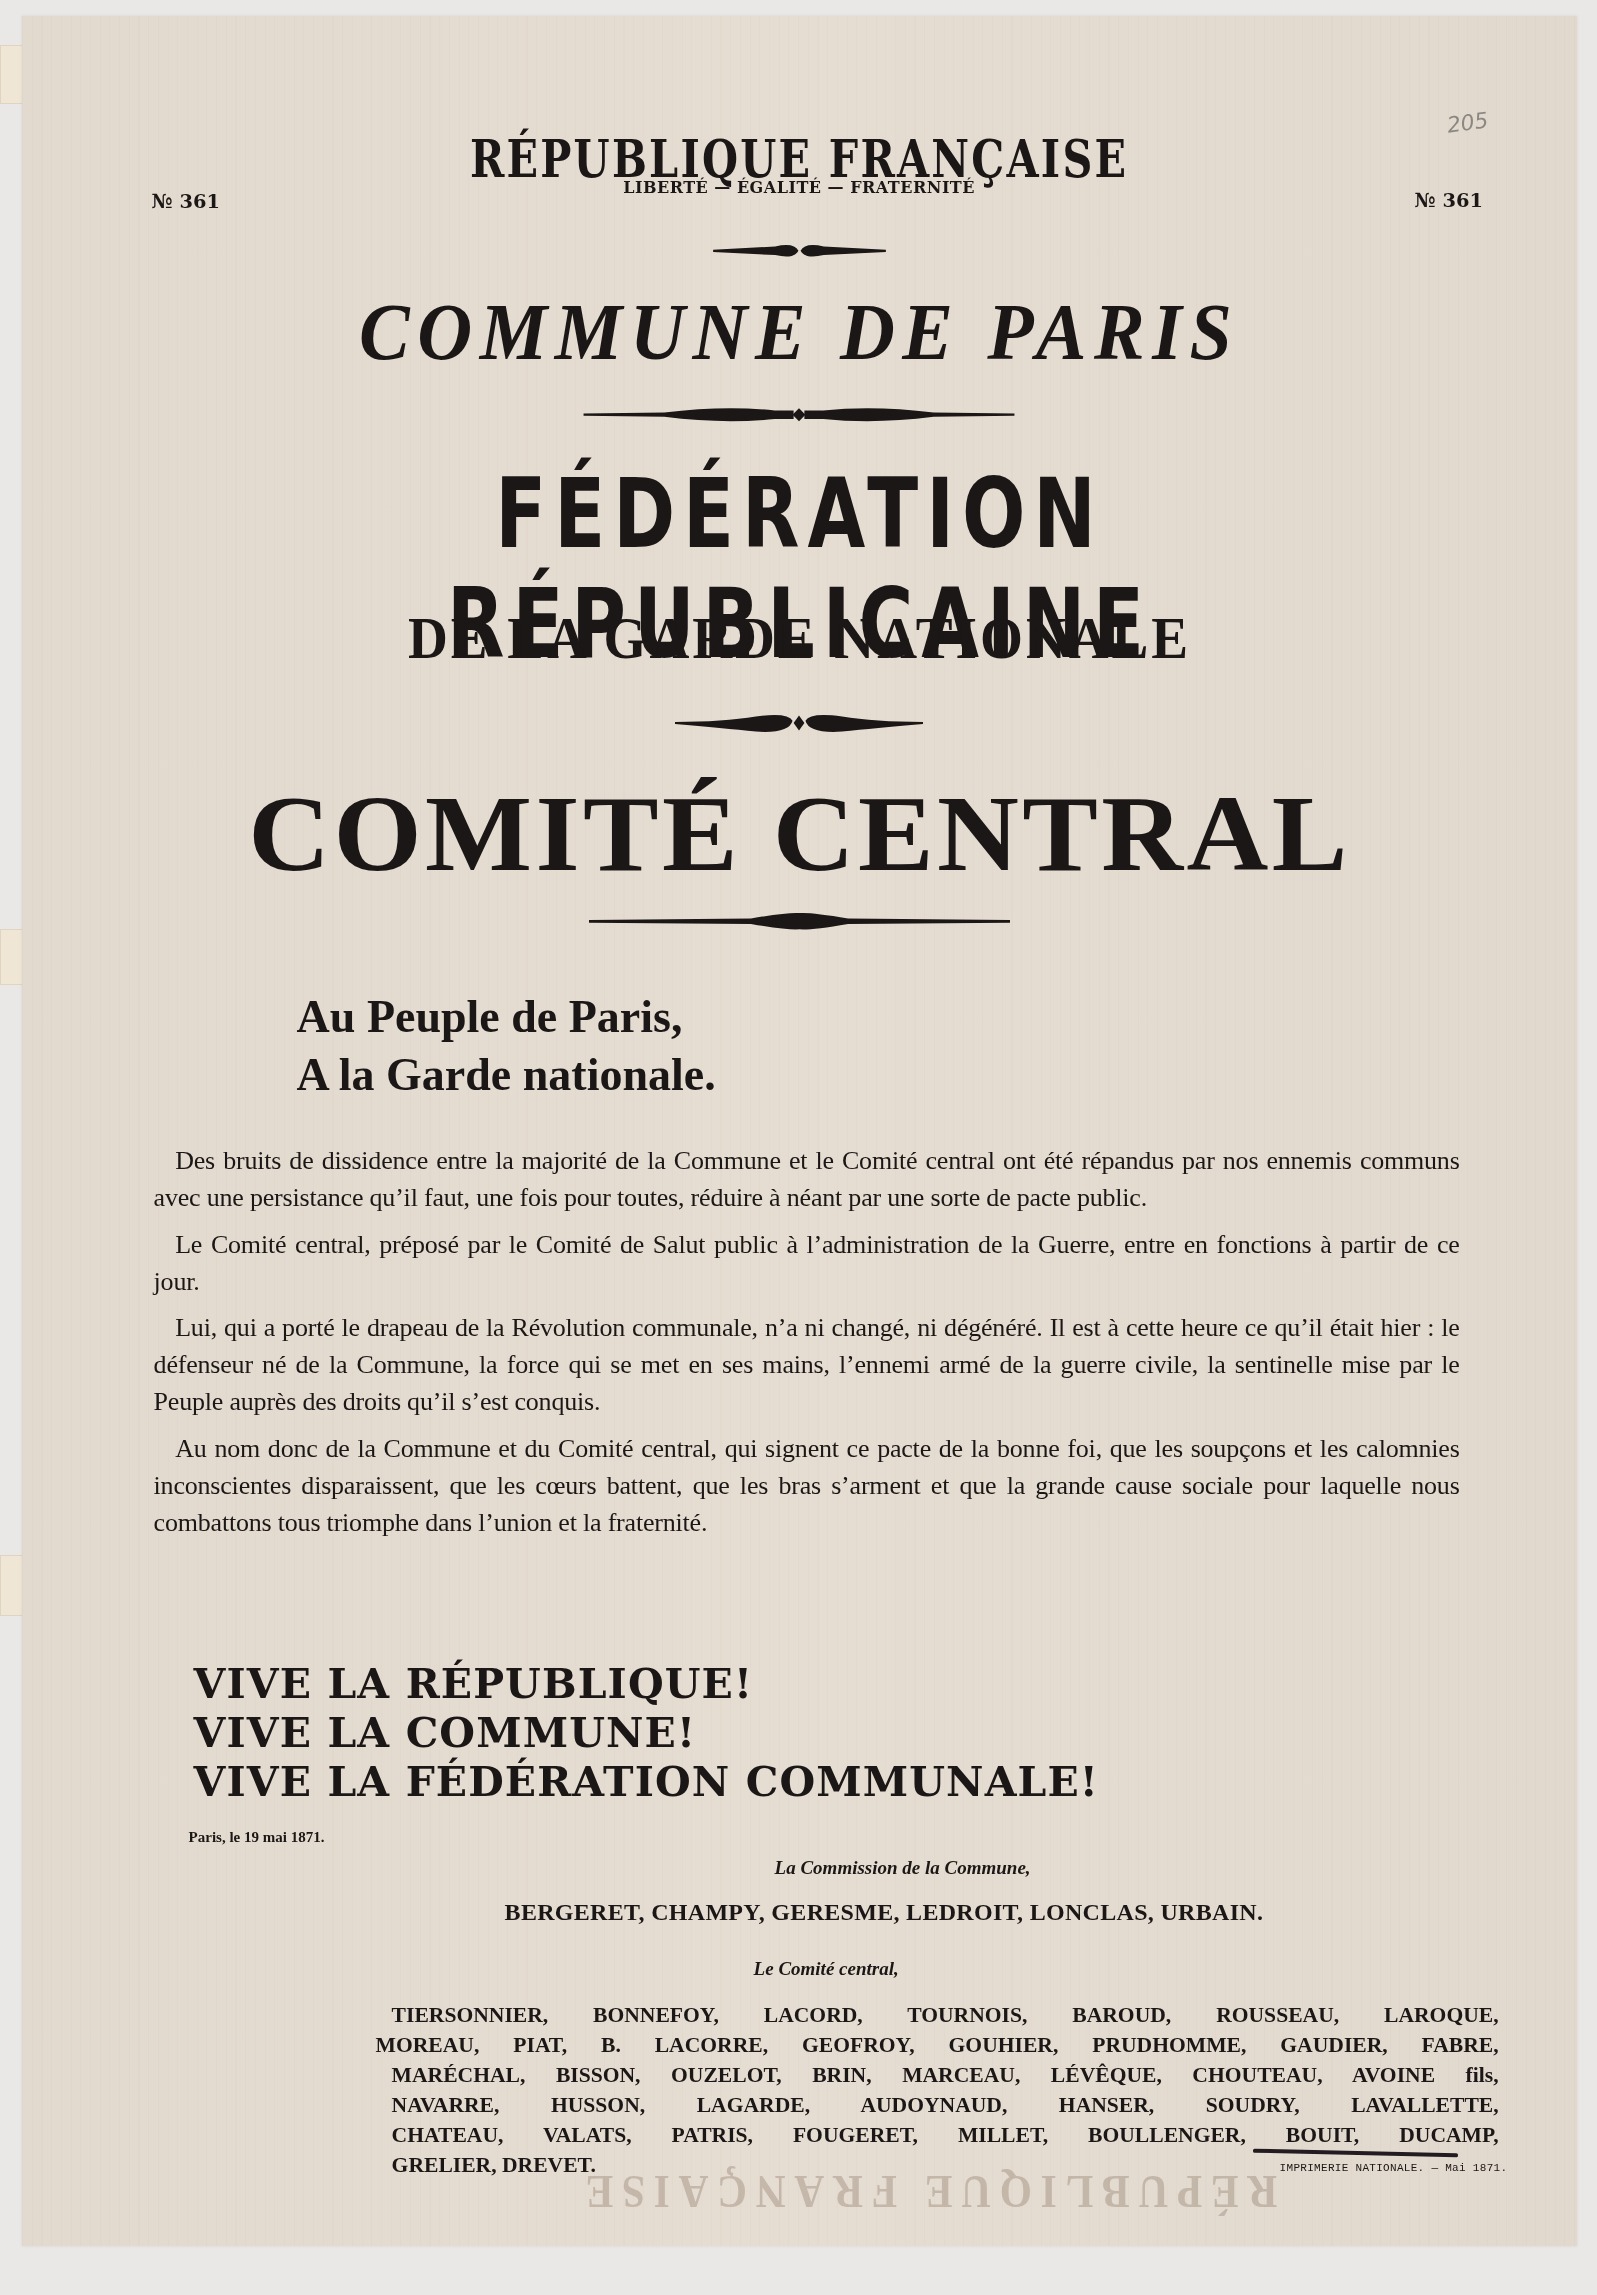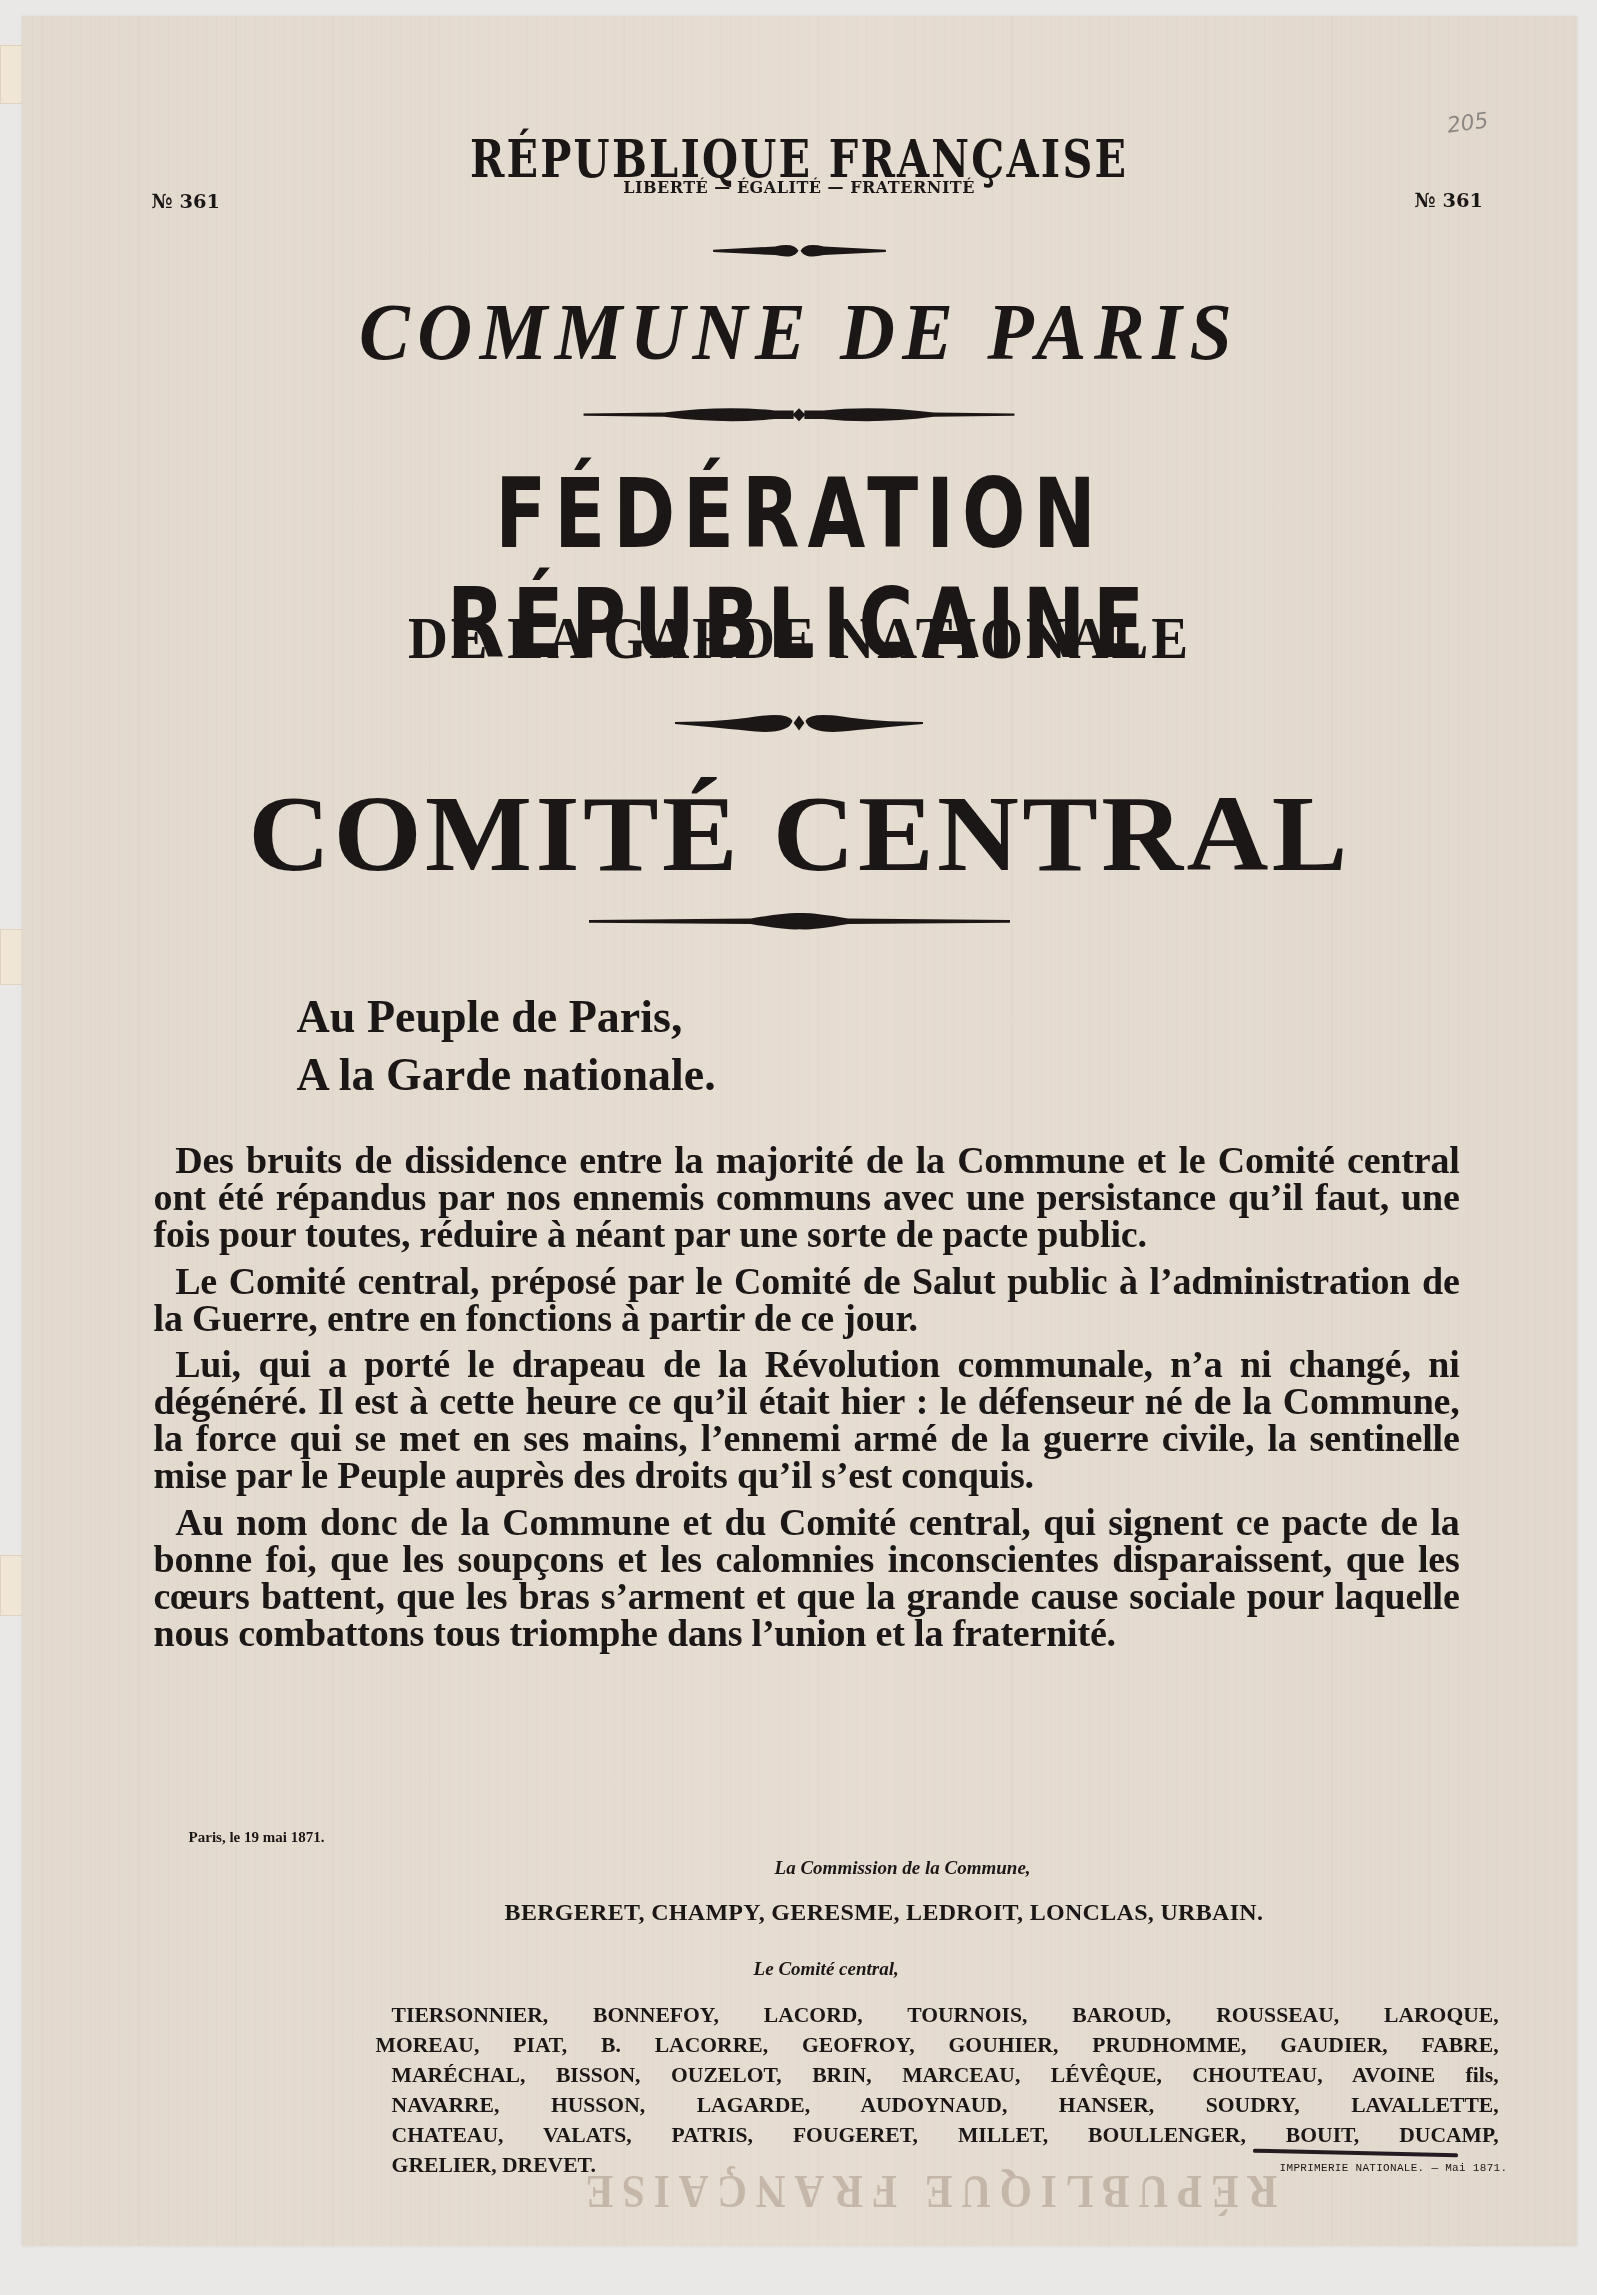--- a/index.html
+++ b/index.html
@@ -33,21 +33,21 @@
   .ornament svg { display: block; margin: 0 auto; }
 
   .commune { font-family: "Liberation Serif", serif; font-weight: bold; font-style: italic; font-size: 76px; letter-spacing: 7.6px; transform: scaleY(1.05); }
   .federation { font-family: "DejaVu Sans", sans-serif; font-weight: bold; font-size: 91px; letter-spacing: 9.7px; transform: scaleX(0.82) scaleY(1.05); transform-origin: center; }
   .garde { font-family: "Liberation Serif", serif; font-weight: bold; font-size: 60px; letter-spacing: 3.2px; transform: scaleX(0.92); }
   .comite { font-family: "Liberation Serif", serif; font-weight: bold; font-size: 108px; letter-spacing: 3.2px; transform: scaleX(1.05); }
 
   .address { font-family: "Liberation Serif", serif; font-weight: bold; font-size: 46px; line-height: 58px; }
 
   .body-text {
-    font-family: "Liberation Serif", serif; font-weight: bold; font-size: 38px; line-height: 37px;
+    font-family: "Liberation Serif", serif; font-weight: normal; font-size: 26px; line-height: 37px;
     text-align: justify; letter-spacing: -0.2px;
   }
   .body-text p { margin: 0 0 9.7px 0; text-indent: 21.6px; }
 
   .vive { font-family: "DejaVu Serif", serif; font-weight: bold; font-size: 41px; line-height: 49px; letter-spacing: 1.1px; }
 
   .date { font-family: "Liberation Serif", serif; font-weight: bold; font-size: 15px; }
   .sig-title { font-family: "Liberation Serif", serif; font-style: italic; font-weight: bold; font-size: 19px; }
   .sig-names { font-family: "Liberation Serif", serif; font-weight: bold; font-size: 24px; letter-spacing: 0.3px; }
   .cc-names { font-family: "Liberation Serif", serif; font-weight: bold; font-size: 21.6px; line-height: 30px; text-align: justify; text-align-last: left; }
@@ -116,20 +116,25 @@
     <div>A la Garde nationale.</div>
   </div>
 
   <div class="abs body-text" style="left:132px; top:1126px; width:1306px;">
     <p>Des bruits de dissidence entre la majorité de la Commune et le Comité central ont été répandus par nos ennemis communs avec une persistance qu’il faut, une fois pour toutes, réduire à néant par une sorte de pacte public.</p>
     <p>Le Comité central, préposé par le Comité de Salut public à l’administration de la Guerre, entre en fonctions à partir de ce jour.</p>
     <p>Lui, qui a porté le drapeau de la Révolution communale, n’a ni changé, ni dégénéré. Il est à cette heure ce qu’il était hier : le défenseur né de la Commune, la force qui se met en ses mains, l’ennemi armé de la guerre civile, la sentinelle mise par le Peuple auprès des droits qu’il s’est conquis.</p>
     <p>Au nom donc de la Commune et du Comité central, qui signent ce pacte de la bonne foi, que les soupçons et les calomnies inconscientes disparaissent, que les cœurs battent, que les bras s’arment et que la grande cause sociale pour laquelle nous combattons tous triomphe dans l’union et la fraternité.</p>
   </div>
 
+  <div class="abs vive" style="left:172px; top:1644px;">
+    <div>VIVE LA RÉPUBLIQUE!</div>
+    <div>VIVE LA COMMUNE!</div>
+    <div>VIVE LA FÉDÉRATION COMMUNALE!</div>
+  </div>
 
   <div class="abs date" style="left:167px; top:1813px;">Paris, le 19 mai 1871.</div>
 
   <div class="abs sig-title" style="left:753px; top:1841px;">La Commission de la Commune,</div>
   <div class="abs sig-names" style="left:483px; top:1883px;">BERGERET, CHAMPY, GERESME, LEDROIT, LONCLAS, URBAIN.</div>
 
   <div class="abs sig-title" style="left:732px; top:1942px;">Le Comité central,</div>
   <div class="abs cc-names" style="left:354px; top:1984px; width:1123px;">
     <div style="padding-left:16px;">TIERSONNIER, BONNEFOY, LACORD, TOURNOIS, BAROUD, ROUSSEAU, LAROQUE,</div>
     <div>MOREAU, PIAT, B. LACORRE, GEOFROY, GOUHIER, PRUDHOMME, GAUDIER, FABRE,</div>

